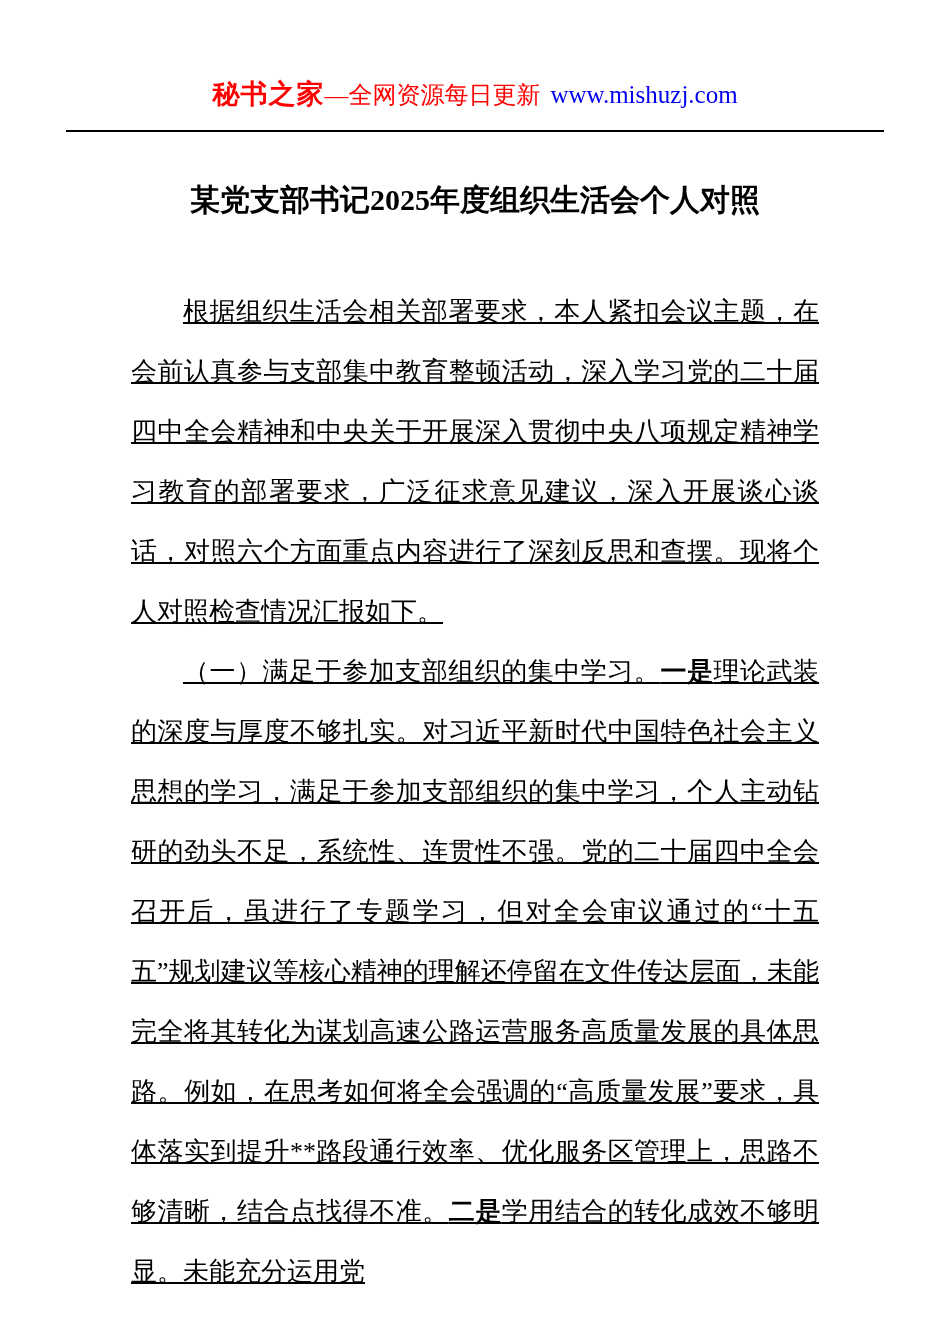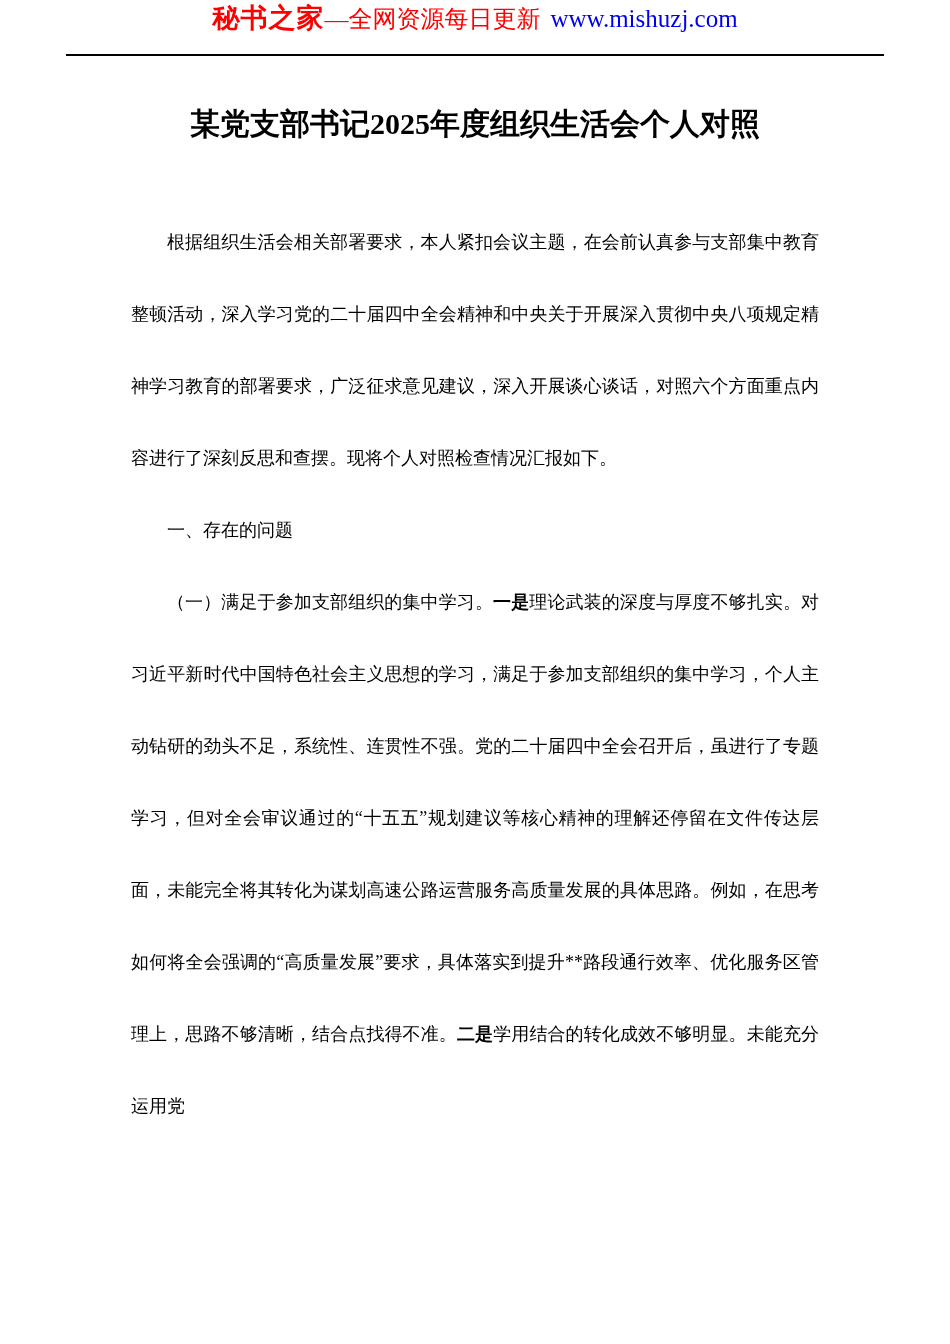--- a/index.html
+++ b/index.html
@@ -11,20 +11,21 @@
     position: relative;
     width: 950px;
     min-height: 1344px;
     margin: 0 auto;
     background: #ffffff;
     color: #000000;
     font-family: "Liberation Serif", "DejaVu Serif", serif;
     overflow: hidden;
   }
   .doc-header {
+    padding-top: 76px;
     text-align: center;
     white-space: nowrap;
   }
   .doc-header .brand {
     color: #ff0000;
     font-weight: bold;
     font-size: 27px;
     letter-spacing: 1px;
   }
   .doc-header .tagline {
@@ -51,23 +52,24 @@
     font-size: 30px;
     font-weight: bold;
     line-height: 56px;
   }
   .doc-title .title-line {
     display: block;
   }
   .content {
     width: 688px;
     margin: 54px auto 0 auto;
-    font-size: 18px;
-    line-height: 72px;
+    font-size: 26px;
+    line-height: 60px;
     text-align: justify;
+    text-decoration: underline;
   }
   .para {
     margin: 0;
     padding: 0;
     text-indent: 2em;
   }
   .para b {
     font-weight: bold;
     margin-top: 23px;
   }
@@ -82,19 +84,18 @@
   <div class="header-rule"></div>
 
   <h1 class="doc-title">
       <span class="title-line">某党支部书记2025年度组织生活会个人对照</span>
     </h1>
 
   <div class="content">
 
     <p class="para">根据组织生活会相关部署要求，本人紧扣会议主题，在会前认真参与支部集中教育整顿活动，深入学习党的二十届四中全会精神和中央关于开展深入贯彻中央八项规定精神学习教育的部署要求，广泛征求意见建议，深入开展谈心谈话，对照六个方面重点内容进行了深刻反思和查摆。现将个人对照检查情况汇报如下。</p>
 
-    <p class="para">一、存在的问题</p>
 
     <p class="para"><span>（一）满足于参加支部组织的集中学习。</span><b>一是</b><span>理论武装的深度与厚度不够扎实。对习近平新时代中国特色社会主义思想的学习，满足于参加支部组织的集中学习，个人主动钻研的劲头不足，系统性、连贯性不强。党的二十届四中全会召开后，虽进行了专题学习，但对全会审议通过的“十五五”规划建议等核心精神的理解还停留在文件传达层面，未能完全将其转化为谋划高速公路运营服务高质量发展的具体思路。例如，在思考如何将全会强调的“高质量发展”要求，具体落实到提升**路段通行效率、优化服务区管理上，思路不够清晰，结合点找得不准。</span><b>二是</b><span>学用结合的转化成效不够明显。未能充分运用党</span></p>
 
   </div>
 
 </div>
 
 </body></html>

